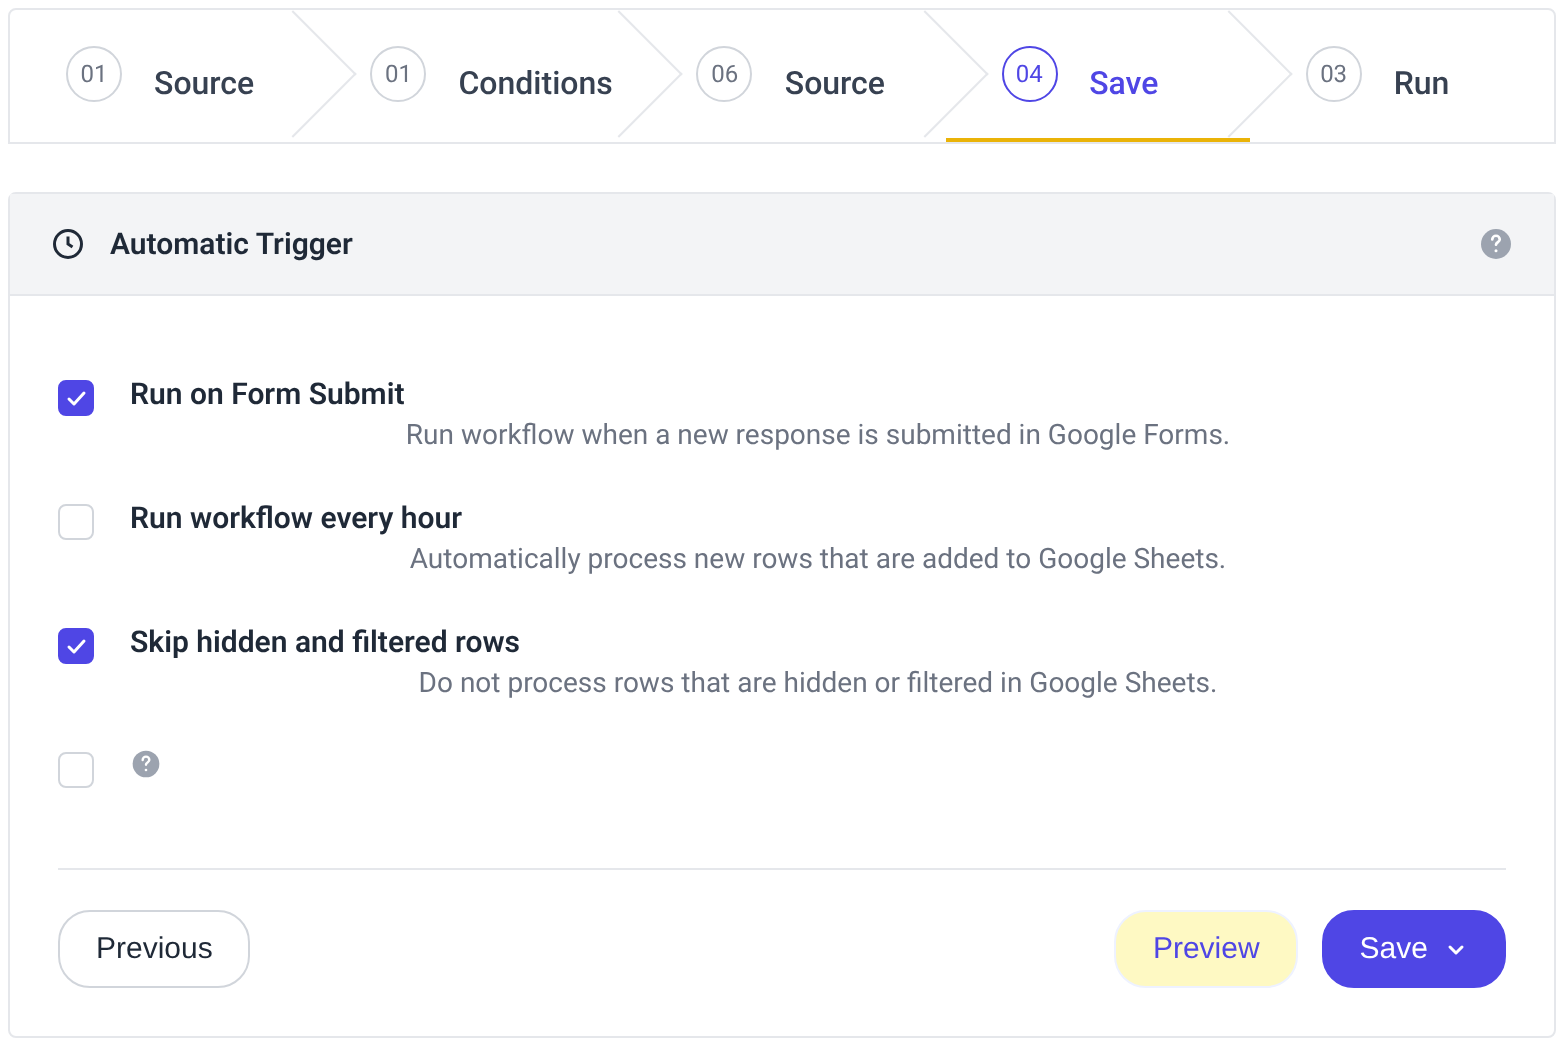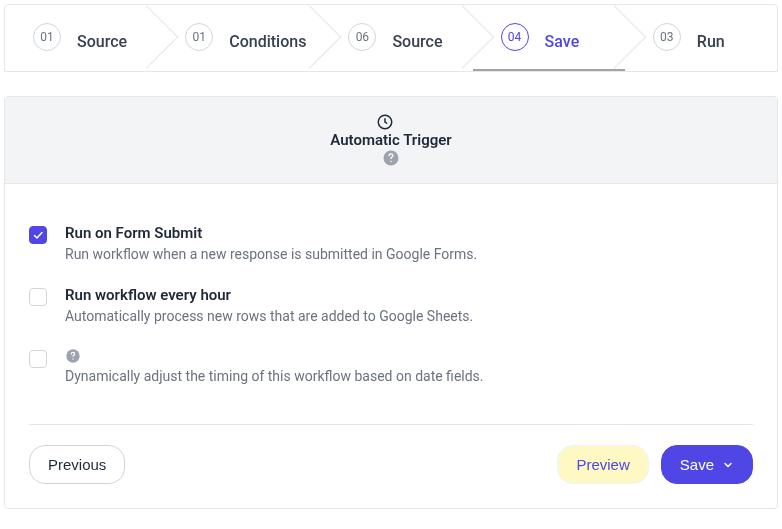--- a/index.html
+++ b/index.html
@@ -54,21 +54,21 @@
     font-size: 12px;
     color: #6b7280;
     background: #fff;
   }
   .step-label {
     font-size: 16px;
     color: #374151;
     font-weight: 500;
   }
   .step.active {
-    border-bottom: 2px solid #a3a3a3;
+    border-bottom: 2px solid #eab308;
   }
   .step.active .step-num {
     border-color: #4f46e5;
     color: #4f46e5;
   }
   .step.active .step-label {
     color: #4f46e5;
   }
 
   
@@ -77,21 +77,20 @@
     border: 1px solid #e5e7eb;
     border-radius: 4px;
     background: #fff;
   }
   .panel-header {
     display: flex;
     align-items: center;
     padding: 16px 20px;
     background: #f3f4f6;
     border-bottom: 1px solid #e5e7eb;
-    flex-direction: column;
   }
   .panel-header .clock {
     width: 18px;
     height: 18px;
     margin-right: 12px;
   }
   .panel-header .title {
     font-size: 15px;
     font-weight: 600;
     color: #1f2937;
@@ -106,20 +105,21 @@
 
   
   .options {
     padding: 28px 24px 8px 24px;
   }
   .option {
     display: flex;
     align-items: flex-start;
     gap: 18px;
     padding: 12px 0;
+    text-align: center;
   }
   .checkbox {
     width: 18px;
     height: 18px;
     border: 1px solid #d1d5db;
     border-radius: 4px;
     background: #fff;
     flex-shrink: 0;
     margin-top: 2px;
     display: flex;
@@ -255,34 +255,46 @@
         
       </div>
       <div class="option-body">
         <div class="option-title">
           <span>Run workflow every hour</span>
         </div>
         <div class="option-desc">Automatically process new rows that are added to Google Sheets.</div>
       </div>
     </div>
 
+    <div class="option">
+      <div class="checkbox checked">
+        <svg width="12" height="12" viewBox="0 0 24 24" fill="none" stroke="#fff" stroke-width="3" stroke-linecap="round" stroke-linejoin="round">
+            <polyline points="5 13 10 18 20 7"></polyline>
+          </svg>
+      </div>
+      <div class="option-body">
+        <div class="option-title">
+          <span>Skip hidden and filtered rows</span>
+        </div>
+        <div class="option-desc">Do not process rows that are hidden or filtered in Google Sheets.</div>
+      </div>
+    </div>
 
     <div class="option">
       <div class="checkbox">
         
       </div>
       <div class="option-body">
         <div class="option-title">
           <svg class="inline-help" viewBox="0 0 24 24" fill="#9ca3af">
             <circle cx="12" cy="12" r="10"></circle>
             <path d="M9.5 9a2.5 2.5 0 115 0c0 1.5-2.5 2-2.5 3.5" stroke="#fff" stroke-width="1.8" fill="none" stroke-linecap="round"></path>
             <circle cx="12" cy="16.5" r="1" fill="#fff"></circle>
           </svg>
         </div>
-        <div class="option-desc">Dynamically adjust the timing of this workflow based on date fields.</div>
       </div>
     </div>
 
   </div>
 
   <hr class="divider">
 
   <div class="footer">
     <button class="btn btn-outline">Previous</button>
     <div class="footer-spacer"></div>

